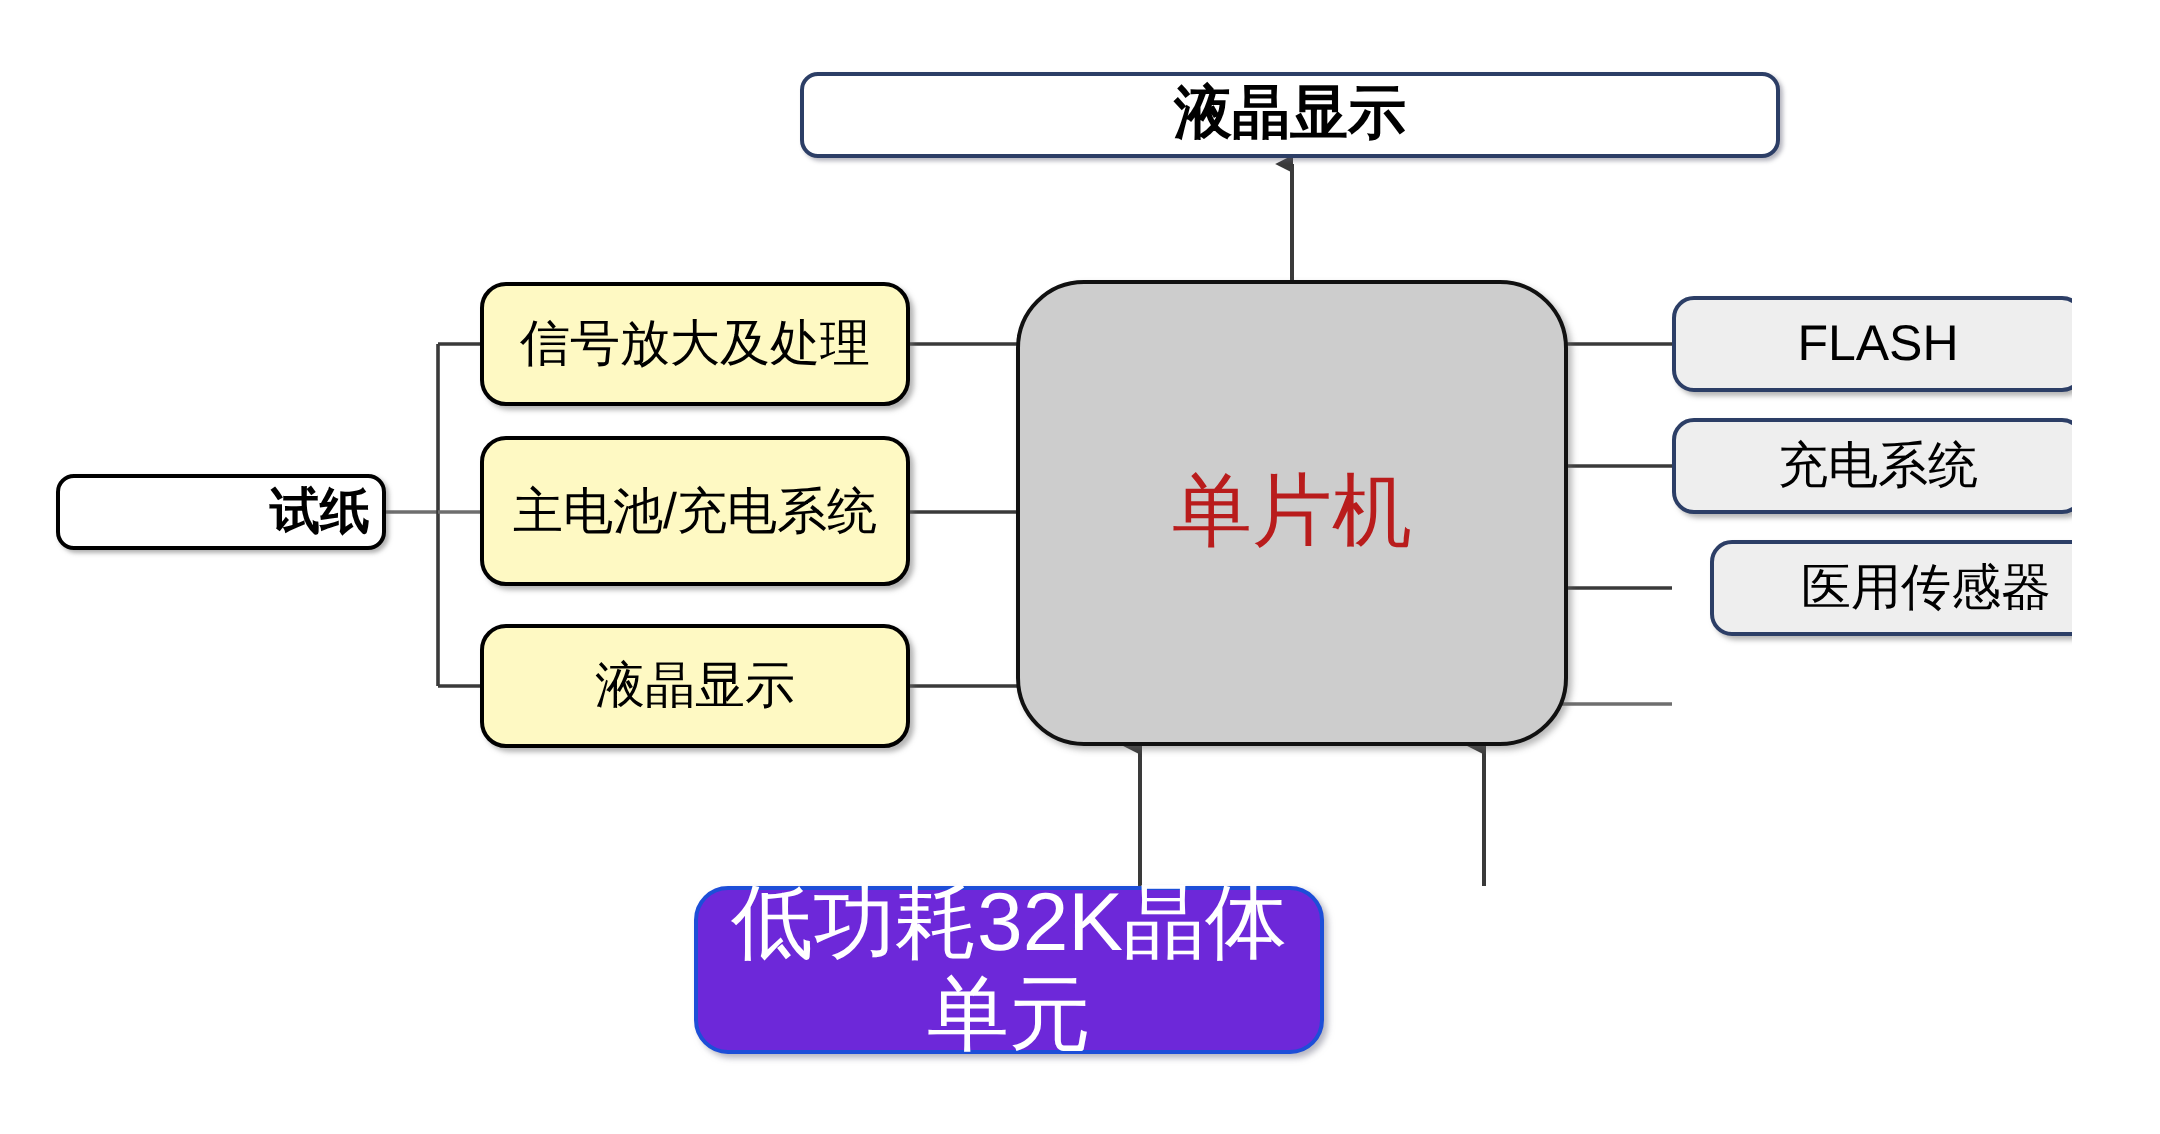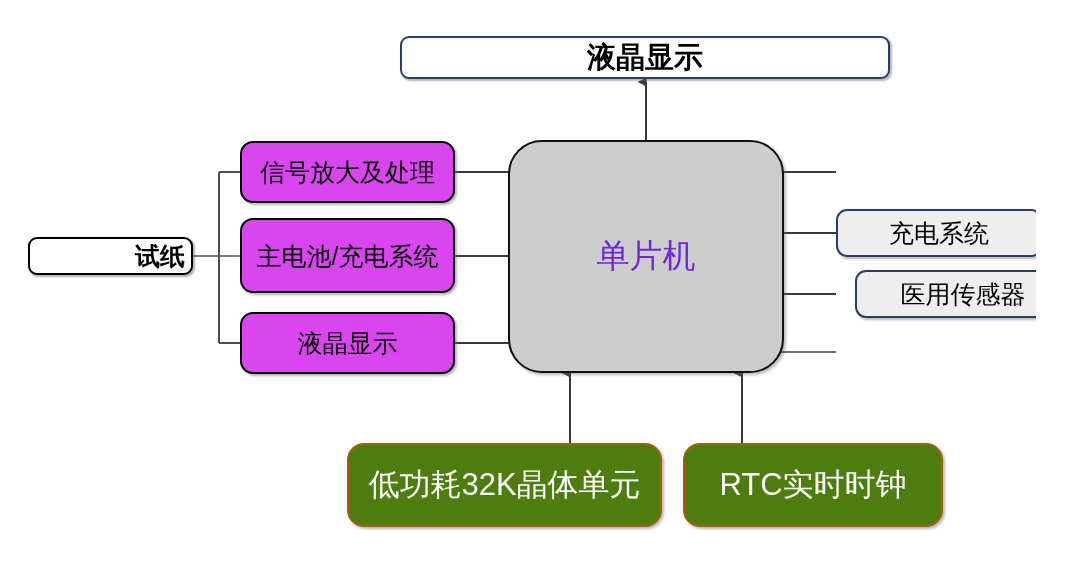--- a/index.html
+++ b/index.html
@@ -59,21 +59,21 @@
     border: 2px solid #000000;
     border-radius: 9px;
     color: #000000;
     font-weight: bold;
     font-size: 25px;
     box-shadow: 1.5px 1.5px 2px rgba(100,100,100,0.5);
   }
 
   
   .style-gray-black {
-    background: #d946ef;
+    background: #fef9c3;
     border: 2px solid #000000;
     border-radius: 13px;
     color: #000000;
     font-size: 25px;
     box-shadow: 2px 2px 2.5px rgba(110,110,110,0.5);
   }
 
   
   .style-gray-navy {
     background: #eeeeee;
@@ -82,32 +82,32 @@
     color: #000000;
     font-size: 25px;
     box-shadow: 2px 2px 2.5px rgba(110,110,110,0.5);
   }
 
   
   .style-mcu {
     background: #cdcdcd;
     border: 2.5px solid #111111;
     border-radius: 34px;
-    color: #6d28d9;
-    font-size: 33px;
+    color: #b91c1c;
+    font-size: 40px;
     box-shadow: 2px 2px 3px rgba(100,100,100,0.45);
   }
 
   
   .style-blue {
-    background: #4d7c0f;
-    border: 2px solid #a16207;
+    background: #6d28d9;
+    border: 2px solid #1d4ed8;
     border-radius: 17px;
     color: #ffffff;
-    font-size: 31px;
+    font-size: 41px;
     box-shadow: 2px 2px 3px rgba(120,120,140,0.55);
   }
 </style>
 </head>
 <body>
 
 <div id="canvas">
 
   <svg id="wires" viewBox="0 0 1080 567" width="1080" height="567">
     <defs>
@@ -157,31 +157,31 @@
   </div>
 
   <div class="node style-gray-black" style="left:240px; top:312px; width:215px; height:62px;">
     <span>液晶显示</span>
   </div>
 
   <div class="node style-mcu" style="left:508px; top:140px; width:276px; height:233px;">
     <span>单片机</span>
   </div>
 
+  <div class="node style-gray-navy" style="left:836px; top:148px; width:206px; height:48px;">
+    <span>FLASH</span>
+  </div>
 
   <div class="node style-gray-navy" style="left:836px; top:209px; width:206px; height:48px;">
     <span>充电系统</span>
   </div>
 
   <div class="node style-gray-navy" style="left:826px; top:270px; width:216px; height:48px;margin-left:29px;">
     <span>医用传感器</span>
   </div>
 
 
   <div class="node style-blue" style="left:347px; top:443px; width:315px; height:84px;">
     <span>低功耗32K晶体单元</span>
   </div>
 
-  <div class="node style-blue" style="left:683px; top:443px; width:260px; height:84px;">
-    <span>RTC实时时钟</span>
-  </div>
 
 </div>
 
 </body></html>

